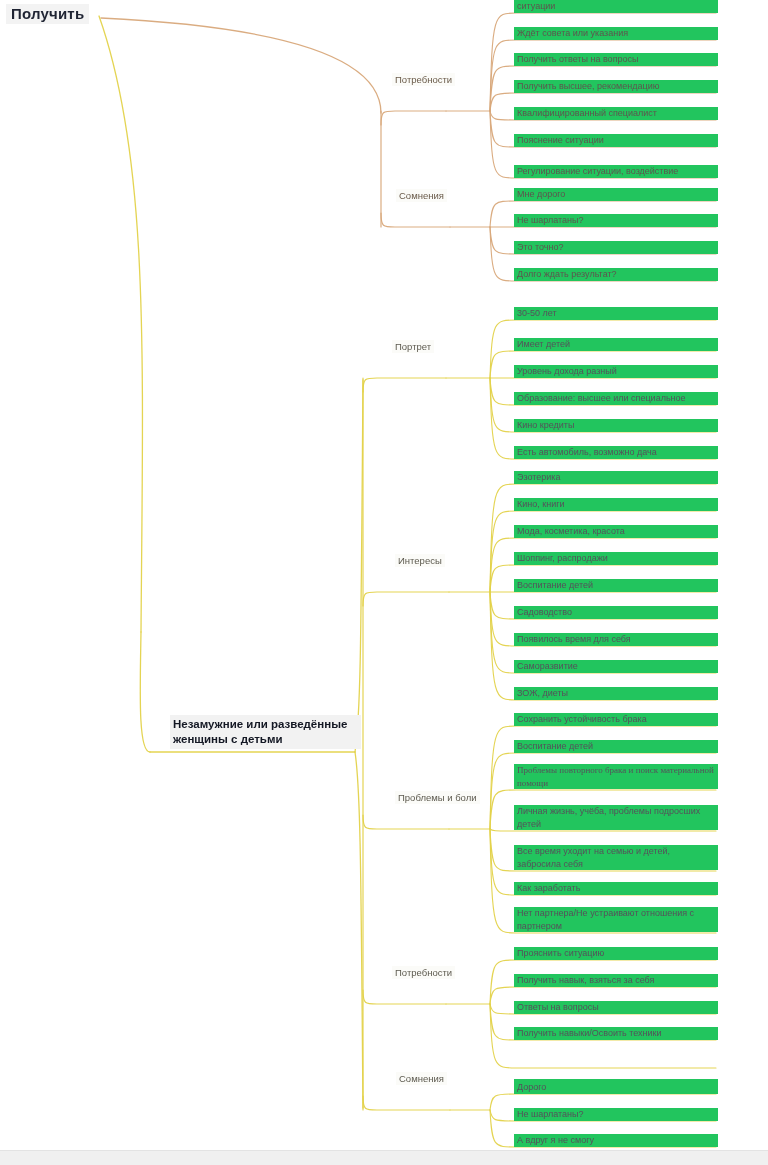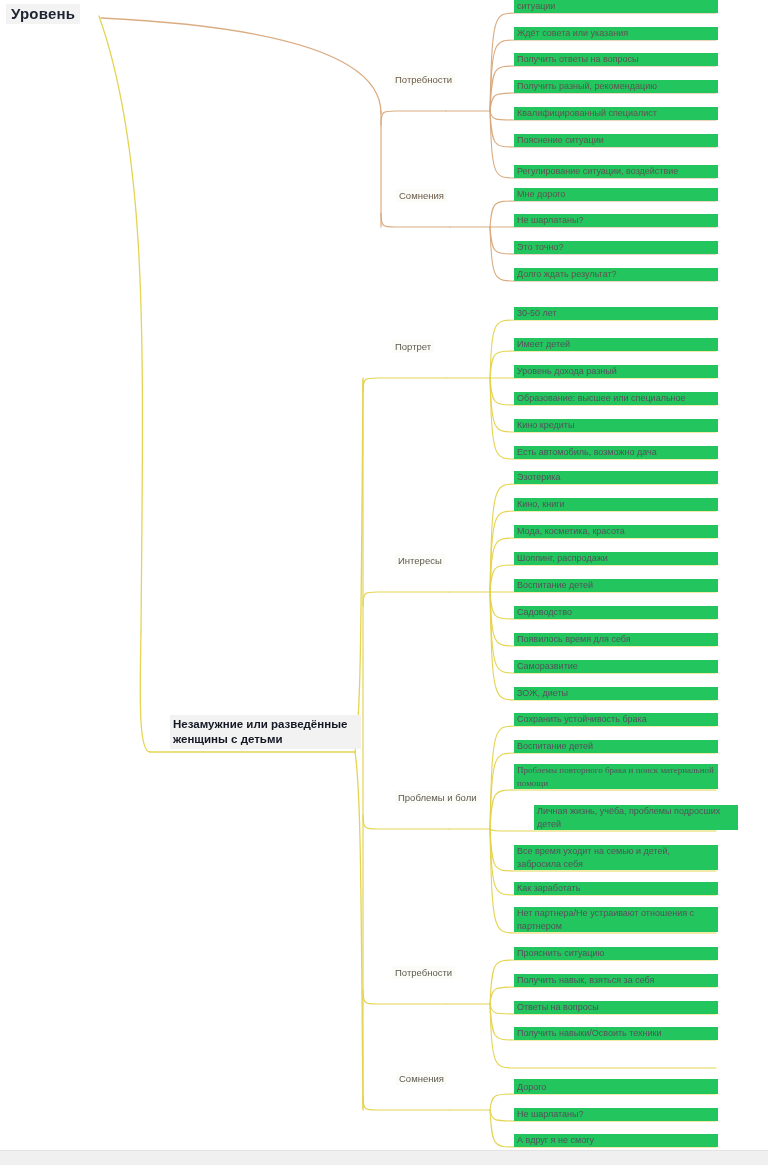--- a/index.html
+++ b/index.html
@@ -149,29 +149,29 @@
       <path d="M 450 1110 L 377 1110
              C 365 1110 363 1110 363 1096" fill="none" stroke="#e3d24a" stroke-width="1.2" stroke-linecap="round" opacity="0.95"></path>
       <path d="M 363 378 L 363 1110" fill="none" stroke="#e3d24a" stroke-width="1.2" stroke-linecap="round" opacity="0.95"></path>
       <path d="M 363 380 C 361 632 361 712 355 752" fill="none" stroke="#e3d24a" stroke-width="1.3" stroke-linecap="round" opacity="0.95"></path>
       <path d="M 363 1108 C 361 892 361 792 355 752" fill="none" stroke="#e3d24a" stroke-width="1.3" stroke-linecap="round" opacity="0.95"></path>
       <path d="M 355 752 L 150 752" fill="none" stroke="#e3d24a" stroke-width="1.3" stroke-linecap="round" opacity="0.95"></path>
       <path d="M 150 752 C 138 752 140 692 141 632" fill="none" stroke="#e3d24a" stroke-width="1.3" stroke-linecap="round" opacity="0.95"></path>
       <path d="M 141 632 C 143 360 150 160 99 16" fill="none" stroke="#e3d24a" stroke-width="1.3" stroke-linecap="round" opacity="0.95"></path>
     </svg>
 
-  <div class="root-node">Уровень</div>
+  <div class="root-node">Получить</div>
 
   <div class="center-node">Незамужние или разведённые женщины с детьми</div>
 
   <div id="labels">
       <div class="leaf warm" style="left: 514px; top: 0px; width: 198px;">ситуации</div>
       <div class="leaf warm" style="left: 514px; top: 27px; width: 198px;">Ждёт совета или указания</div>
       <div class="leaf warm" style="left: 514px; top: 53px; width: 198px;">Получить ответы на вопросы</div>
-      <div class="leaf warm" style="left: 514px; top: 80px; width: 198px;">Получить разный, рекомендацию</div>
+      <div class="leaf warm" style="left: 514px; top: 80px; width: 198px;">Получить высшее, рекомендацию</div>
       <div class="leaf warm" style="left: 514px; top: 107px; width: 198px;">Квалифицированный специалист</div>
       <div class="leaf warm" style="left: 514px; top: 134px; width: 198px;">Пояснение ситуации</div>
       <div class="leaf warm" style="left: 514px; top: 165px; width: 198px;">Регулирование ситуации, воздействие</div>
       <div class="hub-label warm" style="left: 392px; top: 73px;">Потребности</div>
       <div class="leaf warm" style="left: 514px; top: 188px; width: 198px;">Мне дорого</div>
       <div class="leaf warm" style="left: 514px; top: 214px; width: 198px;">Не шарлатаны?</div>
       <div class="leaf warm" style="left: 514px; top: 241px; width: 198px;">Это точно?</div>
       <div class="leaf warm" style="left: 514px; top: 268px; width: 198px;">Долго ждать результат?</div>
       <div class="hub-label warm" style="left: 396px; top: 189px;">Сомнения</div>
       <div class="leaf" style="left: 514px; top: 307px; width: 198px;">30-50 лет</div>
@@ -187,21 +187,21 @@
       <div class="leaf" style="left: 514px; top: 552px; width: 198px;">Шоппинг, распродажи</div>
       <div class="leaf" style="left: 514px; top: 579px; width: 198px;">Воспитание детей</div>
       <div class="leaf" style="left: 514px; top: 606px; width: 198px;">Садоводство</div>
       <div class="leaf" style="left: 514px; top: 633px; width: 198px;">Появилось время для себя</div>
       <div class="leaf" style="left: 514px; top: 660px; width: 198px;">Саморазвитие</div>
       <div class="leaf" style="left: 514px; top: 687px; width: 198px;">ЗОЖ, диеты</div>
       <div class="hub-label" style="left: 395px; top: 554px;">Интересы</div>
       <div class="leaf" style="left: 514px; top: 713px; width: 198px;">Сохранить устойчивость брака</div>
       <div class="leaf" style="left: 514px; top: 740px; width: 198px;">Воспитание детей</div>
       <div class="leaf" style="left: 514px; top: 764px; width: 198px; font-family: Liberation Serif, serif;">Проблемы повторного брака и поиск материальной помощи</div>
-      <div class="leaf" style="left: 514px; top: 805px; width: 198px; margin-left: 20px;">Личная жизнь, учёба, проблемы подросших детей</div>
+      <div class="leaf" style="left: 514px; top: 805px; width: 198px;">Личная жизнь, учёба, проблемы подросших детей</div>
       <div class="leaf" style="left: 514px; top: 845px; width: 198px;">Все время уходит на семью и детей, забросила себя</div>
       <div class="leaf" style="left: 514px; top: 882px; width: 198px;">Как заработать</div>
       <div class="leaf" style="left: 514px; top: 907px; width: 198px;">Нет партнера/Не устраивают отношения с партнером</div>
       <div class="hub-label" style="left: 395px; top: 791px;">Проблемы и боли</div>
       <div class="leaf" style="left: 514px; top: 947px; width: 198px;">Прояснить ситуацию</div>
       <div class="leaf" style="left: 514px; top: 974px; width: 198px;">Получить навык, взяться за себя</div>
       <div class="leaf" style="left: 514px; top: 1001px; width: 198px;">Ответы на вопросы</div>
       <div class="leaf" style="left: 514px; top: 1027px; width: 198px;">Получить навыки/Освоить техники</div>
       <div class="leaf" style="left: 514px; top: 1055px; width: 198px; margin-top: 24px;">В наставничестве</div>
       <div class="hub-label" style="left: 392px; top: 966px;">Потребности</div>

